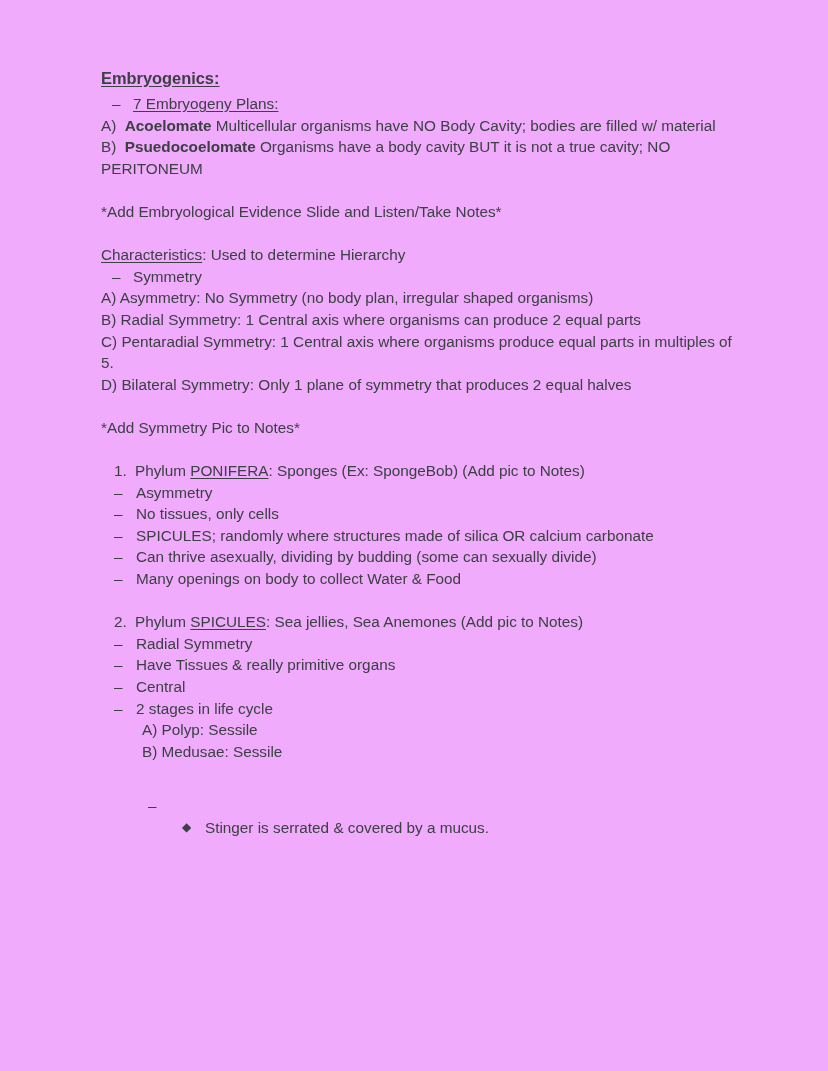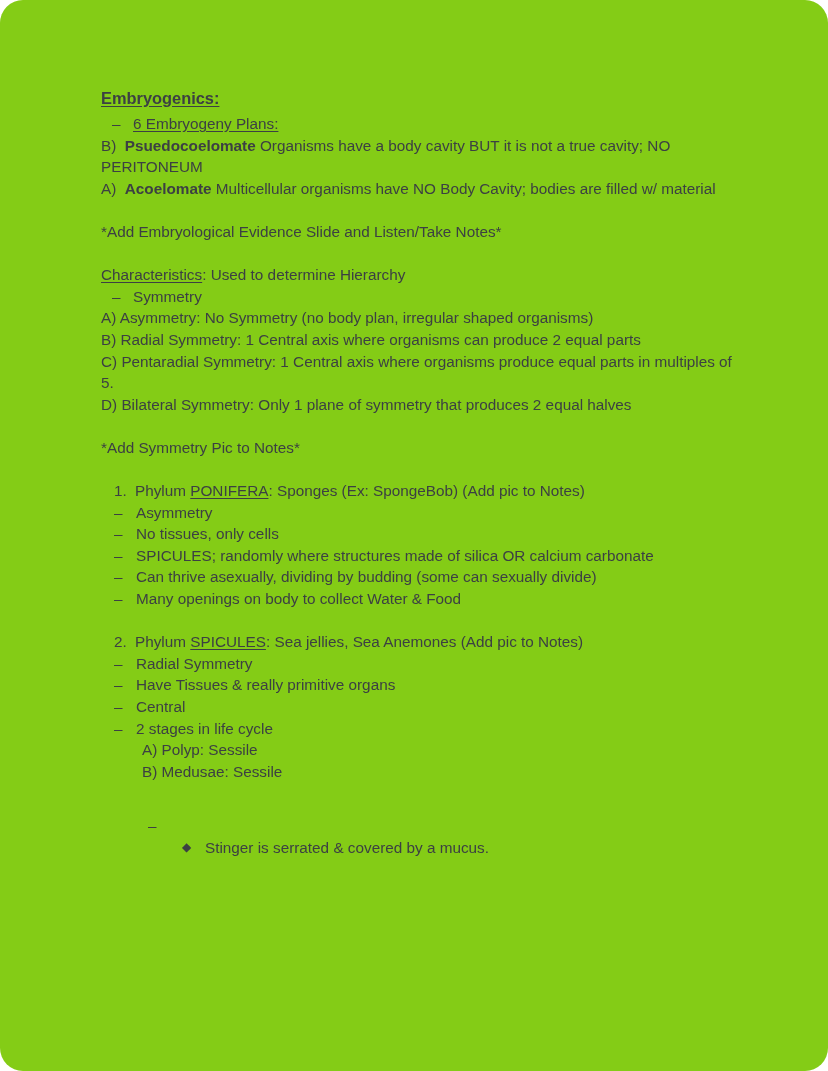--- a/index.html
+++ b/index.html
@@ -12,24 +12,23 @@
     width: 828px;
     height: 1071px;
     font-family: "Liberation Sans", sans-serif;
     color: #3c4043;
     -webkit-font-smoothing: antialiased;
   }
   #page {
     position: relative;
     width: 828px;
     height: 1071px;
-    background: #84cc16;
+    background: #f0abfc;
     box-sizing: border-box;
-    padding: 86px 94px 0 101px;
-    border-radius: 23px;
+    padding: 66px 94px 0 101px;
   }
   .doc {
     font-size: 15.3px;
     line-height: 21.6px;
     color: #3c4043;
   }
 
   
   .line {
     margin: 0;
@@ -81,31 +80,31 @@
 
 <div id="page">
   <div class="doc">
 
     <div class="line title-row">
       <span class="title">Embryogenics:</span>
     </div>
 
     <div class="line dash-row lvl-sub1">
       <span class="marker marker-dash">–</span>
-      <span class="content u">6 Embryogeny Plans:</span>
+      <span class="content u">7 Embryogeny Plans:</span>
+    </div>
+
+    <div class="line">
+      <span>A)</span>
+      <span>&nbsp;</span><span class="b">Acoelomate</span><span> Multicellular organisms have NO Body Cavity; bodies are filled w/ material</span>
     </div>
 
     <div class="line">
       <span>B)</span>
       <span>&nbsp;</span><span class="b">Psuedocoelomate</span><span> Organisms have a body cavity BUT it is not a true cavity; NO PERITONEUM</span>
-    </div>
-
-    <div class="line">
-      <span>A)</span>
-      <span>&nbsp;</span><span class="b">Acoelomate</span><span> Multicellular organisms have NO Body Cavity; bodies are filled w/ material</span>
     </div>
 
 
     <div class="blank"></div>
 
     <div class="line">*Add Embryological Evidence Slide and Listen/Take Notes*</div>
 
     <div class="blank"></div>
 
     <div class="line">

